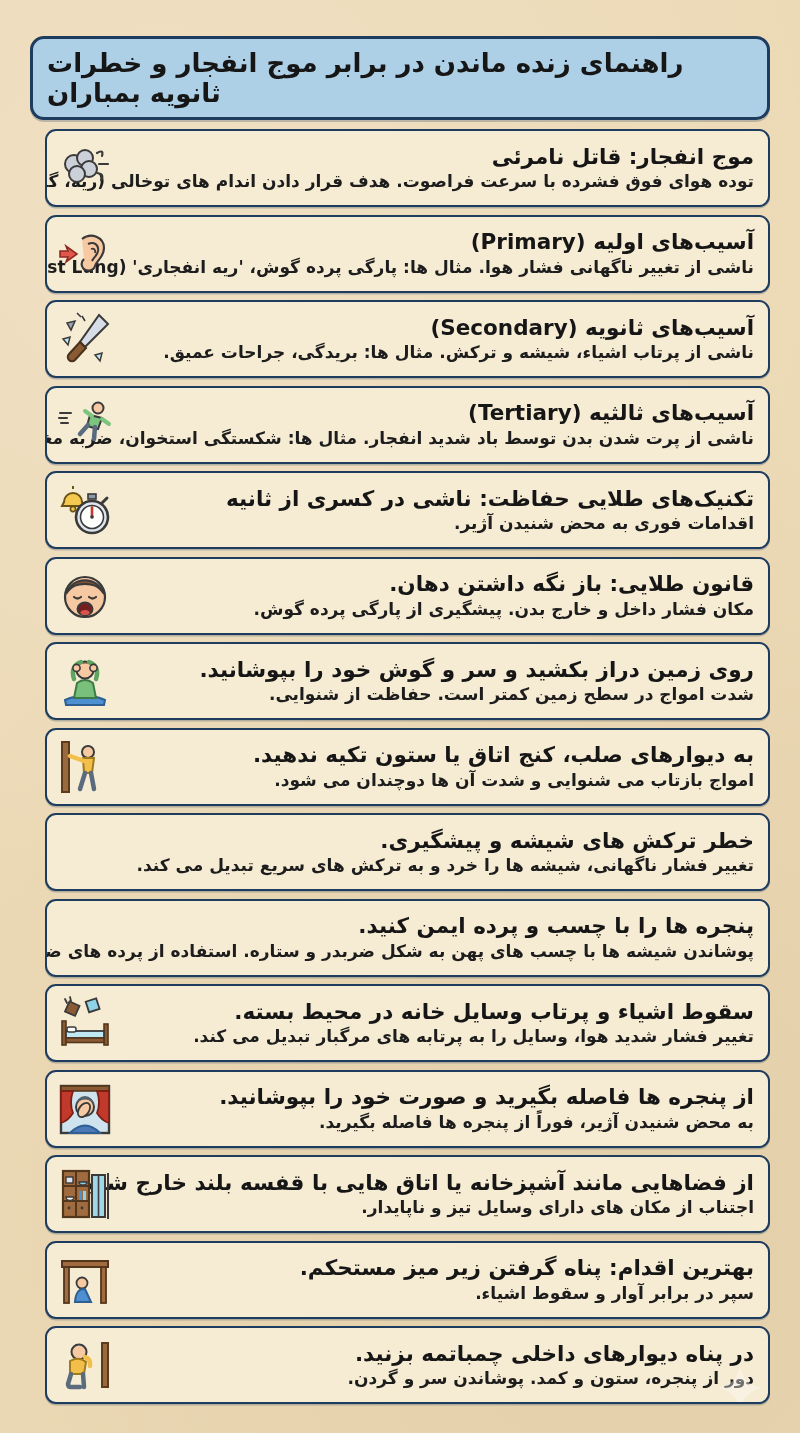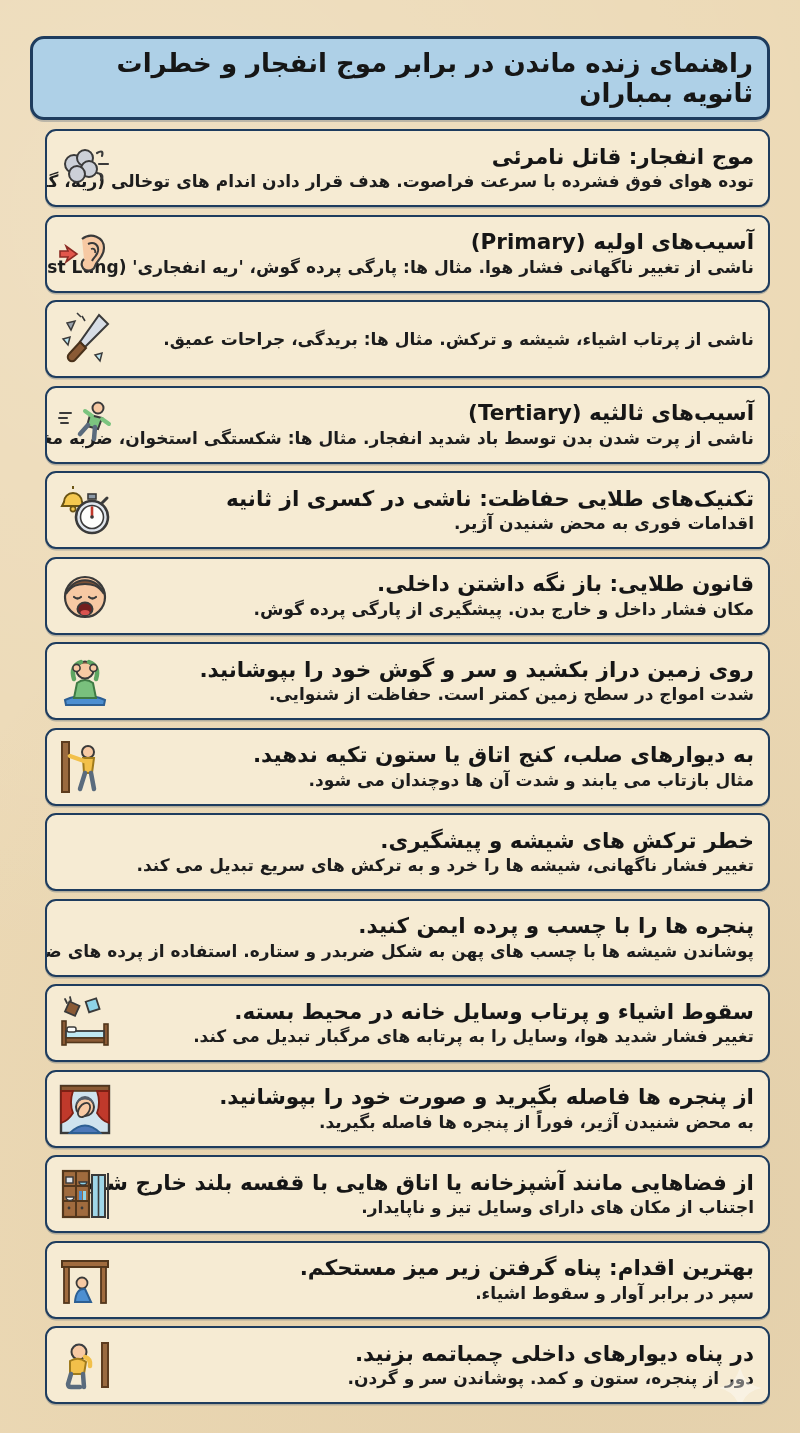--- a/index.html
+++ b/index.html
@@ -28,21 +28,21 @@
   .header-card{
     background:var(--header-bg);
     border:3px solid var(--border);
     border-radius:14px;
     height:84px;
     display:flex;align-items:center;justify-content:center;
     box-shadow:0 2px 0 rgba(30,60,94,.25);
   }
   .header-card h1{
     font-size:26px;font-weight:bold;
-    direction:rtl;text-align:right;
+    direction:rtl;text-align:left;
     padding:0 14px;
     letter-spacing:0;
   }
   .card-list{
     margin-top:9px;
     display:flex;flex-direction:column;gap:7.5px;margin-left:15px;
   }
   .card{
     position:relative;
     background:var(--card-bg);
@@ -130,20 +130,21 @@
           <svg viewBox="0 0 56 56">
             <path d="M42 4l9 9-23 23-5-5z" fill="#d7dde6" stroke="#3a3a3a" stroke-width="2"></path>
             <path d="M23 31l6 6-11 12a4.2 4.2 0 0 1-6-6z" fill="#8a5a35" stroke="#49311a" stroke-width="2"></path>
             <polygon points="10,12 18,10 14,19" fill="#9aa3ad" stroke="#3a3a3a" stroke-width="1.5"></polygon>
             <polygon points="6,28 13,26 11,34" fill="#bfe8f2" stroke="#3a3a3a" stroke-width="1.5"></polygon>
             <polygon points="38,44 45,42 43,50" fill="#bfe8f2" stroke="#3a3a3a" stroke-width="1.5"></polygon>
             <path d="M24 6l-4-4M28 10l-3-5" stroke="#3a3a3a" stroke-width="1.6"></path>
           </svg>
         </div>
     <div class="text">
+      <div class="t">آسیب‌های ثانویه (Secondary)</div>
       <div class="s">ناشی از پرتاب اشیاء، شیشه و ترکش. مثال ها: بریدگی، جراحات عمیق.</div>
     </div>
   </div>
       <div class="card">
     <div class="icon-box">
           <svg viewBox="0 0 56 56">
             <g stroke="#3a3a3a" stroke-width="2" stroke-linecap="round">
               <path d="M3 16h11M2 21h8M4 26h7"></path>
             </g>
             <circle cx="41" cy="11" r="5.5" fill="#f7c9a3" stroke="#3a3a3a" stroke-width="2"></circle>
@@ -182,21 +183,21 @@
     <div class="icon-box">
           <svg viewBox="0 0 56 56">
             <circle cx="28" cy="29" r="20" fill="#f7c9a3" stroke="#3a3a3a" stroke-width="2.2"></circle>
             <path d="M9 26a20 20 0 0 1 38 0c-6-9-12-10-19-10s-13 1-19 10z" fill="#7d5236" stroke="#3a3a3a" stroke-width="2"></path>
             <path d="M17 29q3.5 3 7 0M32 29q3.5 3 7 0" fill="none" stroke="#3a3a3a" stroke-width="2.2" stroke-linecap="round"></path>
             <ellipse cx="28" cy="41" rx="7.5" ry="6.5" fill="#731f1f" stroke="#3a3a3a" stroke-width="2"></ellipse>
             <ellipse cx="28" cy="44.5" rx="4.5" ry="2.6" fill="#d9534f"></ellipse>
           </svg>
         </div>
     <div class="text">
-      <div class="t">قانون طلایی: باز نگه داشتن داخلی.</div>
+      <div class="t">قانون طلایی: باز نگه داشتن دهان.</div>
       <div class="s">مکان فشار داخل و خارج بدن. پیشگیری از پارگی پرده گوش.</div>
     </div>
   </div>
       <div class="card">
     <div class="icon-box">
           <svg viewBox="0 0 56 56">
             <path d="M8 47q20-9 40 0l-1 5H9z" fill="#4d8fd1" stroke="#2d5f93" stroke-width="2"></path>
             <path d="M20 30q8-6 16 0l3 15H17z" fill="#79c07d" stroke="#3e7a44" stroke-width="2"></path>
             <circle cx="28" cy="17" r="8.5" fill="#f7c9a3" stroke="#3a3a3a" stroke-width="2"></circle>
             <path d="M20 15a8.5 8.5 0 0 1 16 0c-3-4-5-4.5-8-4.5s-5 .5-8 4.5z" fill="#6b4630"></path>
@@ -215,21 +216,21 @@
           <svg viewBox="0 0 56 56">
             <rect x="5" y="3" width="7" height="50" fill="#9a6a3f" stroke="#5d3c1e" stroke-width="2"></rect>
             <circle cx="31" cy="13" r="6" fill="#f7c9a3" stroke="#3a3a3a" stroke-width="2"></circle>
             <path d="M26 19h11l-2 15h-8z" fill="#f2c04a" stroke="#a07b1c" stroke-width="2"></path>
             <path d="M27 22L13 17" stroke="#f2c04a" stroke-width="4.5" stroke-linecap="round"></path>
             <path d="M28 34l-5 16M34 34l3 16" stroke="#5a6b7d" stroke-width="4.5" stroke-linecap="round"></path>
           </svg>
         </div>
     <div class="text">
       <div class="t">به دیوارهای صلب، کنج اتاق یا ستون تکیه ندهید.</div>
-      <div class="s">مثال بازتاب می یابند و شدت آن ها دوچندان می شود.</div>
+      <div class="s">امواج بازتاب می شنوایی و شدت آن ها دوچندان می شود.</div>
     </div>
   </div>
       <div class="card no-icon">
 
     <div class="text">
       <div class="t">خطر ترکش های شیشه و پیشگیری.</div>
       <div class="s">تغییر فشار ناگهانی، شیشه ها را خرد و به ترکش های سریع تبدیل می کند.</div>
     </div>
   </div>
       <div class="card no-icon">

